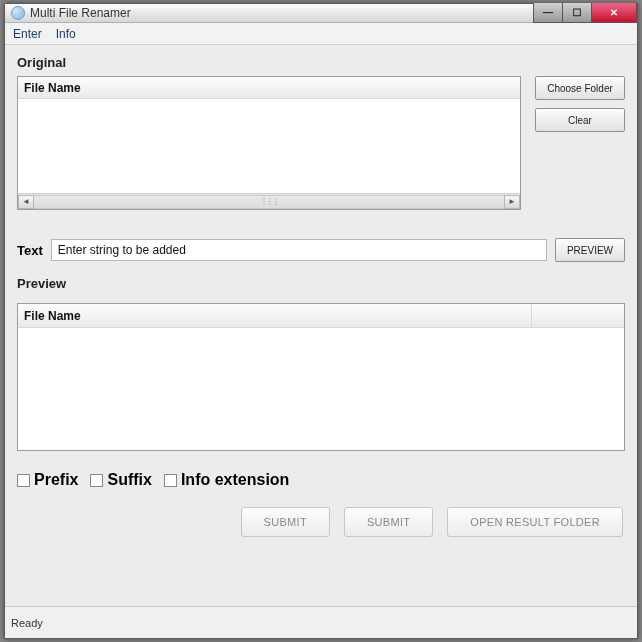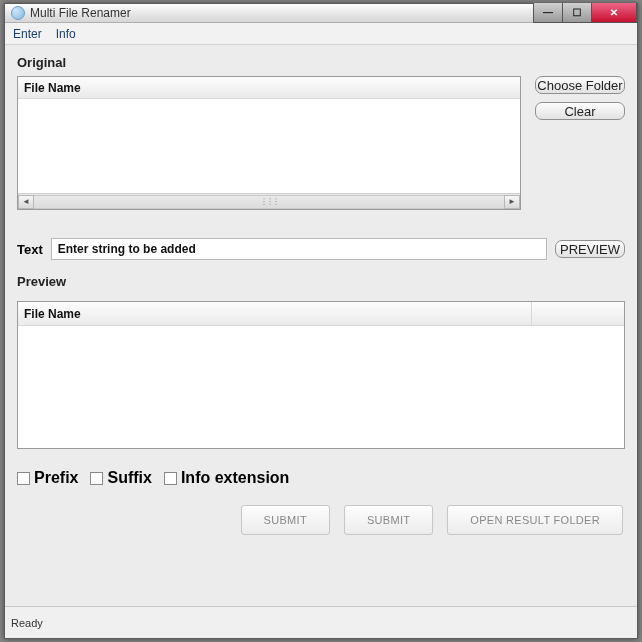--- a/index.html
+++ b/index.html
@@ -20,24 +20,24 @@
 .section-label { font-weight: bold; font-size: 13px; color: #222; margin-bottom: 6px; display: inline-block; }
 .row1 { display: flex; gap: 14px; align-items: flex-start; }
 .listbox { flex: 1; background: #fff; border: 1px solid #9a9a9a; height: 134px; display: flex; flex-direction: column; }
 .listbox-header { height: 22px; background: linear-gradient(to bottom, #fdfdfd, #eaeaea); border-bottom: 1px solid #d8d8d8; display: flex; align-items: center; padding-left: 6px; font-weight: bold; font-size: 12px; color: #111; }
 .listbox-body { flex: 1; }
 .hscroll { height: 16px; background: #eaeaea; border-top: 1px solid #cfcfcf; display: flex; align-items: center; }
 .scroll-arrow { width: 16px; height: 14px; background: linear-gradient(to bottom, #f7f7f7, #d9d9d9); border: 1px solid #b7b7b7; display: flex; align-items: center; justify-content: center; font-size: 8px; color: #555; }
 .scroll-track { flex: 1; height: 14px; background: linear-gradient(to bottom, #e9e9e9, #dcdcdc); border: 1px solid #c8c8c8; border-left: none; border-right: none; position: relative; display: flex; align-items: center; justify-content: center; }
 .scroll-grip { font-size: 8px; color: #888; letter-spacing: -2px; }
 .side-btns { display: flex; flex-direction: column; gap: 8px; width: 90px; }
-.btn { height: 18px; background: linear-gradient(to bottom, #fcfcfc, #e2e2e2); border: 1px solid #8f8f8f; border-radius: 7px; font-size: 13px; color: #222; display: flex; align-items: center; justify-content: center; cursor: default; }
+.btn { height: 24px; background: linear-gradient(to bottom, #fcfcfc, #e2e2e2); border: 1px solid #8f8f8f; border-radius: 2px; font-size: 10px; color: #222; display: flex; align-items: center; justify-content: center; cursor: default; }
 .text-row { display: flex; align-items: center; gap: 8px; margin-top: 28px; }
 .text-label { font-weight: bold; font-size: 13px; }
-.text-input { flex: 1; height: 22px; background: #fff; border: 1px solid #b8b8b8; padding: 2px 6px; font-weight: bold; font-size: 12px; color: #111; }
+.text-input { flex: 1; height: 22px; background: #fff; border: 1px solid #b8b8b8; padding: 2px 6px; font-weight: normal; font-size: 12px; color: #111; }
 .preview-btn-wrap { width: 70px; }
 .preview-section { margin-top: 14px; }
 .preview-list { background: #fff; border: 1px solid #9a9a9a; height: 148px; margin-top: 6px; }
 .preview-header { height: 24px; background: linear-gradient(to bottom, #fdfdfd, #eaeaea); border-bottom: 1px solid #d8d8d8; display: flex; }
 .preview-col { flex: 1; display: flex; align-items: center; padding-left: 6px; font-weight: bold; font-size: 12px; color: #111; border-right: 1px solid #d8d8d8; }
 .preview-col2 { width: 92px; border-right: none; }
 .check-row { display: flex; align-items: center; gap: 4px; margin-top: 20px; }
 .chk { width: 13px; height: 13px; border: 1px solid #888; background: #fff; }
 .chk-label { font-weight: bold; font-size: 16px; margin-right: 8px; }
 .bottom-btns { display: flex; gap: 14px; justify-content: flex-end; margin-top: 18px; padding-right: 2px; }

